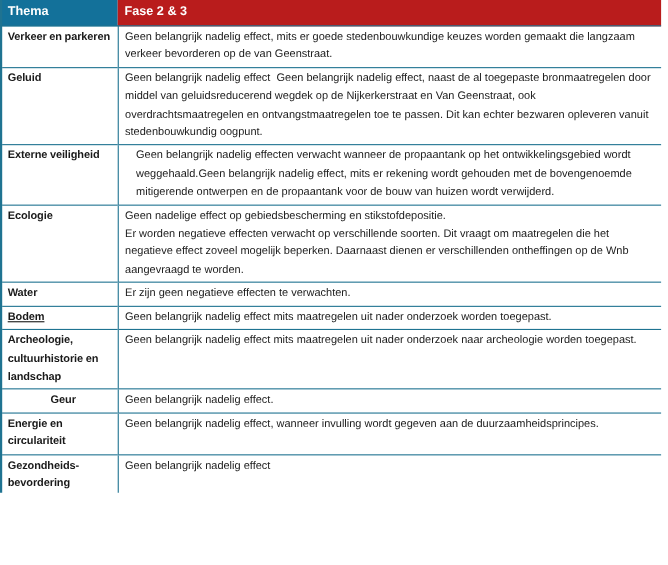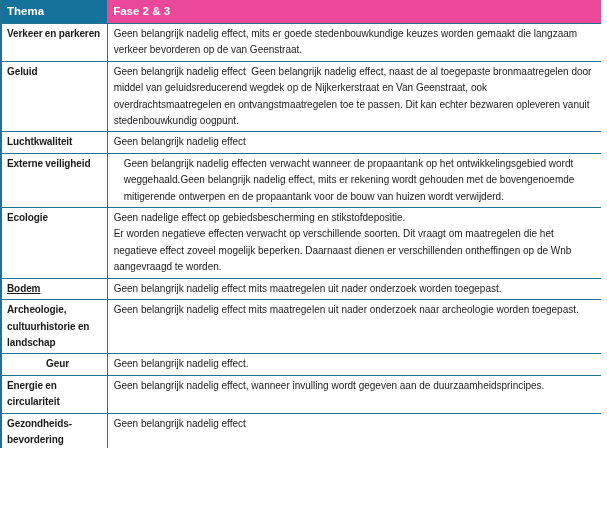--- a/index.html
+++ b/index.html
@@ -90,44 +90,44 @@
 
 <div id="effects-table-wrap">
   <table class="effects-table" style="border-left-color: rgb(31, 115, 145);">
     <colgroup>
       <col class="col-thema">
       <col class="col-fase">
     </colgroup>
     <thead>
       <tr class="header-row">
         <th class="th-thema" style="background: rgb(19, 113, 154); color: rgb(255, 255, 255);">Thema</th>
-        <th class="th-fase" style="background: #ec4899; color: rgb(255, 255, 255);">Fase 2 &amp; 3</th>
+        <th class="th-fase" style="background: #b91c1c; color: rgb(255, 255, 255);">Fase 2 &amp; 3</th>
       </tr>
     </thead>
     <tbody id="table-body">
         <tr>
           <td class="cell-thema" style="border-top-color: rgb(31, 115, 145); border-right-color: rgb(31, 115, 145);">Verkeer en parkeren</td>
           <td class="cell-fase" style="border-top-color: rgb(31, 115, 145);">Geen belangrijk nadelig effect, mits er goede stedenbouwkundige keuzes worden gemaakt die langzaam verkeer bevorderen op de van Geenstraat.</td>
         </tr>
         <tr>
           <td class="cell-thema" style="border-top-color: rgb(31, 115, 145); border-right-color: rgb(31, 115, 145);">Geluid</td>
           <td class="cell-fase" style="border-top-color: rgb(31, 115, 145);">Geen belangrijk nadelig effect  Geen belangrijk nadelig effect, naast de al toegepaste bronmaatregelen door middel van geluidsreducerend wegdek op de Nijkerkerstraat en Van Geenstraat, ook overdrachtsmaatregelen en ontvangstmaatregelen toe te passen. Dit kan echter bezwaren opleveren vanuit stedenbouwkundig oogpunt.</td>
         </tr>
         <tr>
-          <td class="cell-thema" style="border-top-color: rgb(31, 115, 145); border-right-color: rgb(31, 115, 145);">Luchtkwaliteit</td>
-          <td class="cell-fase" style="border-top-color: rgb(31, 115, 145);">Geen belangrijk nadelig effect</td>
-        </tr>
-        <tr>
           <td class="cell-thema" style="border-top-color: rgb(31, 115, 145); border-right-color: rgb(31, 115, 145);">Externe veiligheid</td>
           <td class="cell-fase" style="border-top-color: rgb(31, 115, 145); padding-left: 16px;">Geen belangrijk nadelig effecten verwacht wanneer de propaantank op het ontwikkelingsgebied wordt weggehaald.Geen belangrijk nadelig effect, mits er rekening wordt gehouden met de bovengenoemde mitigerende ontwerpen en de propaantank voor de bouw van huizen wordt verwijderd.</td>
         </tr>
         <tr>
           <td class="cell-thema" style="border-top-color: rgb(31, 115, 145); border-right-color: rgb(31, 115, 145);">Ecologie</td>
           <td class="cell-fase" style="border-top-color: rgb(31, 115, 145);">Geen nadelige effect op gebiedsbescherming en stikstofdepositie.
 Er worden negatieve effecten verwacht op verschillende soorten. Dit vraagt om maatregelen die het negatieve effect zoveel mogelijk beperken. Daarnaast dienen er verschillenden ontheffingen op de Wnb aangevraagd te worden.</td>
+        </tr>
+        <tr>
+          <td class="cell-thema" style="border-top-color: rgb(31, 115, 145); border-right-color: rgb(31, 115, 145);">Water</td>
+          <td class="cell-fase" style="border-top-color: rgb(31, 115, 145);">Er zijn geen negatieve effecten te verwachten.</td>
         </tr>
         <tr>
           <td class="cell-thema" style="border-top-color: rgb(31, 115, 145); border-right-color: rgb(31, 115, 145); text-decoration: underline;">Bodem</td>
           <td class="cell-fase" style="border-top-color: rgb(31, 115, 145);">Geen belangrijk nadelig effect mits maatregelen uit nader onderzoek worden toegepast.</td>
         </tr>
         <tr>
           <td class="cell-thema" style="border-top-color: rgb(31, 115, 145); border-right-color: rgb(31, 115, 145); margin-top: 22px;">Archeologie, cultuurhistorie en landschap</td>
           <td class="cell-fase" style="border-top-color: rgb(31, 115, 145);">Geen belangrijk nadelig effect mits maatregelen uit nader onderzoek naar archeologie worden toegepast.</td>
         </tr>
         <tr>

